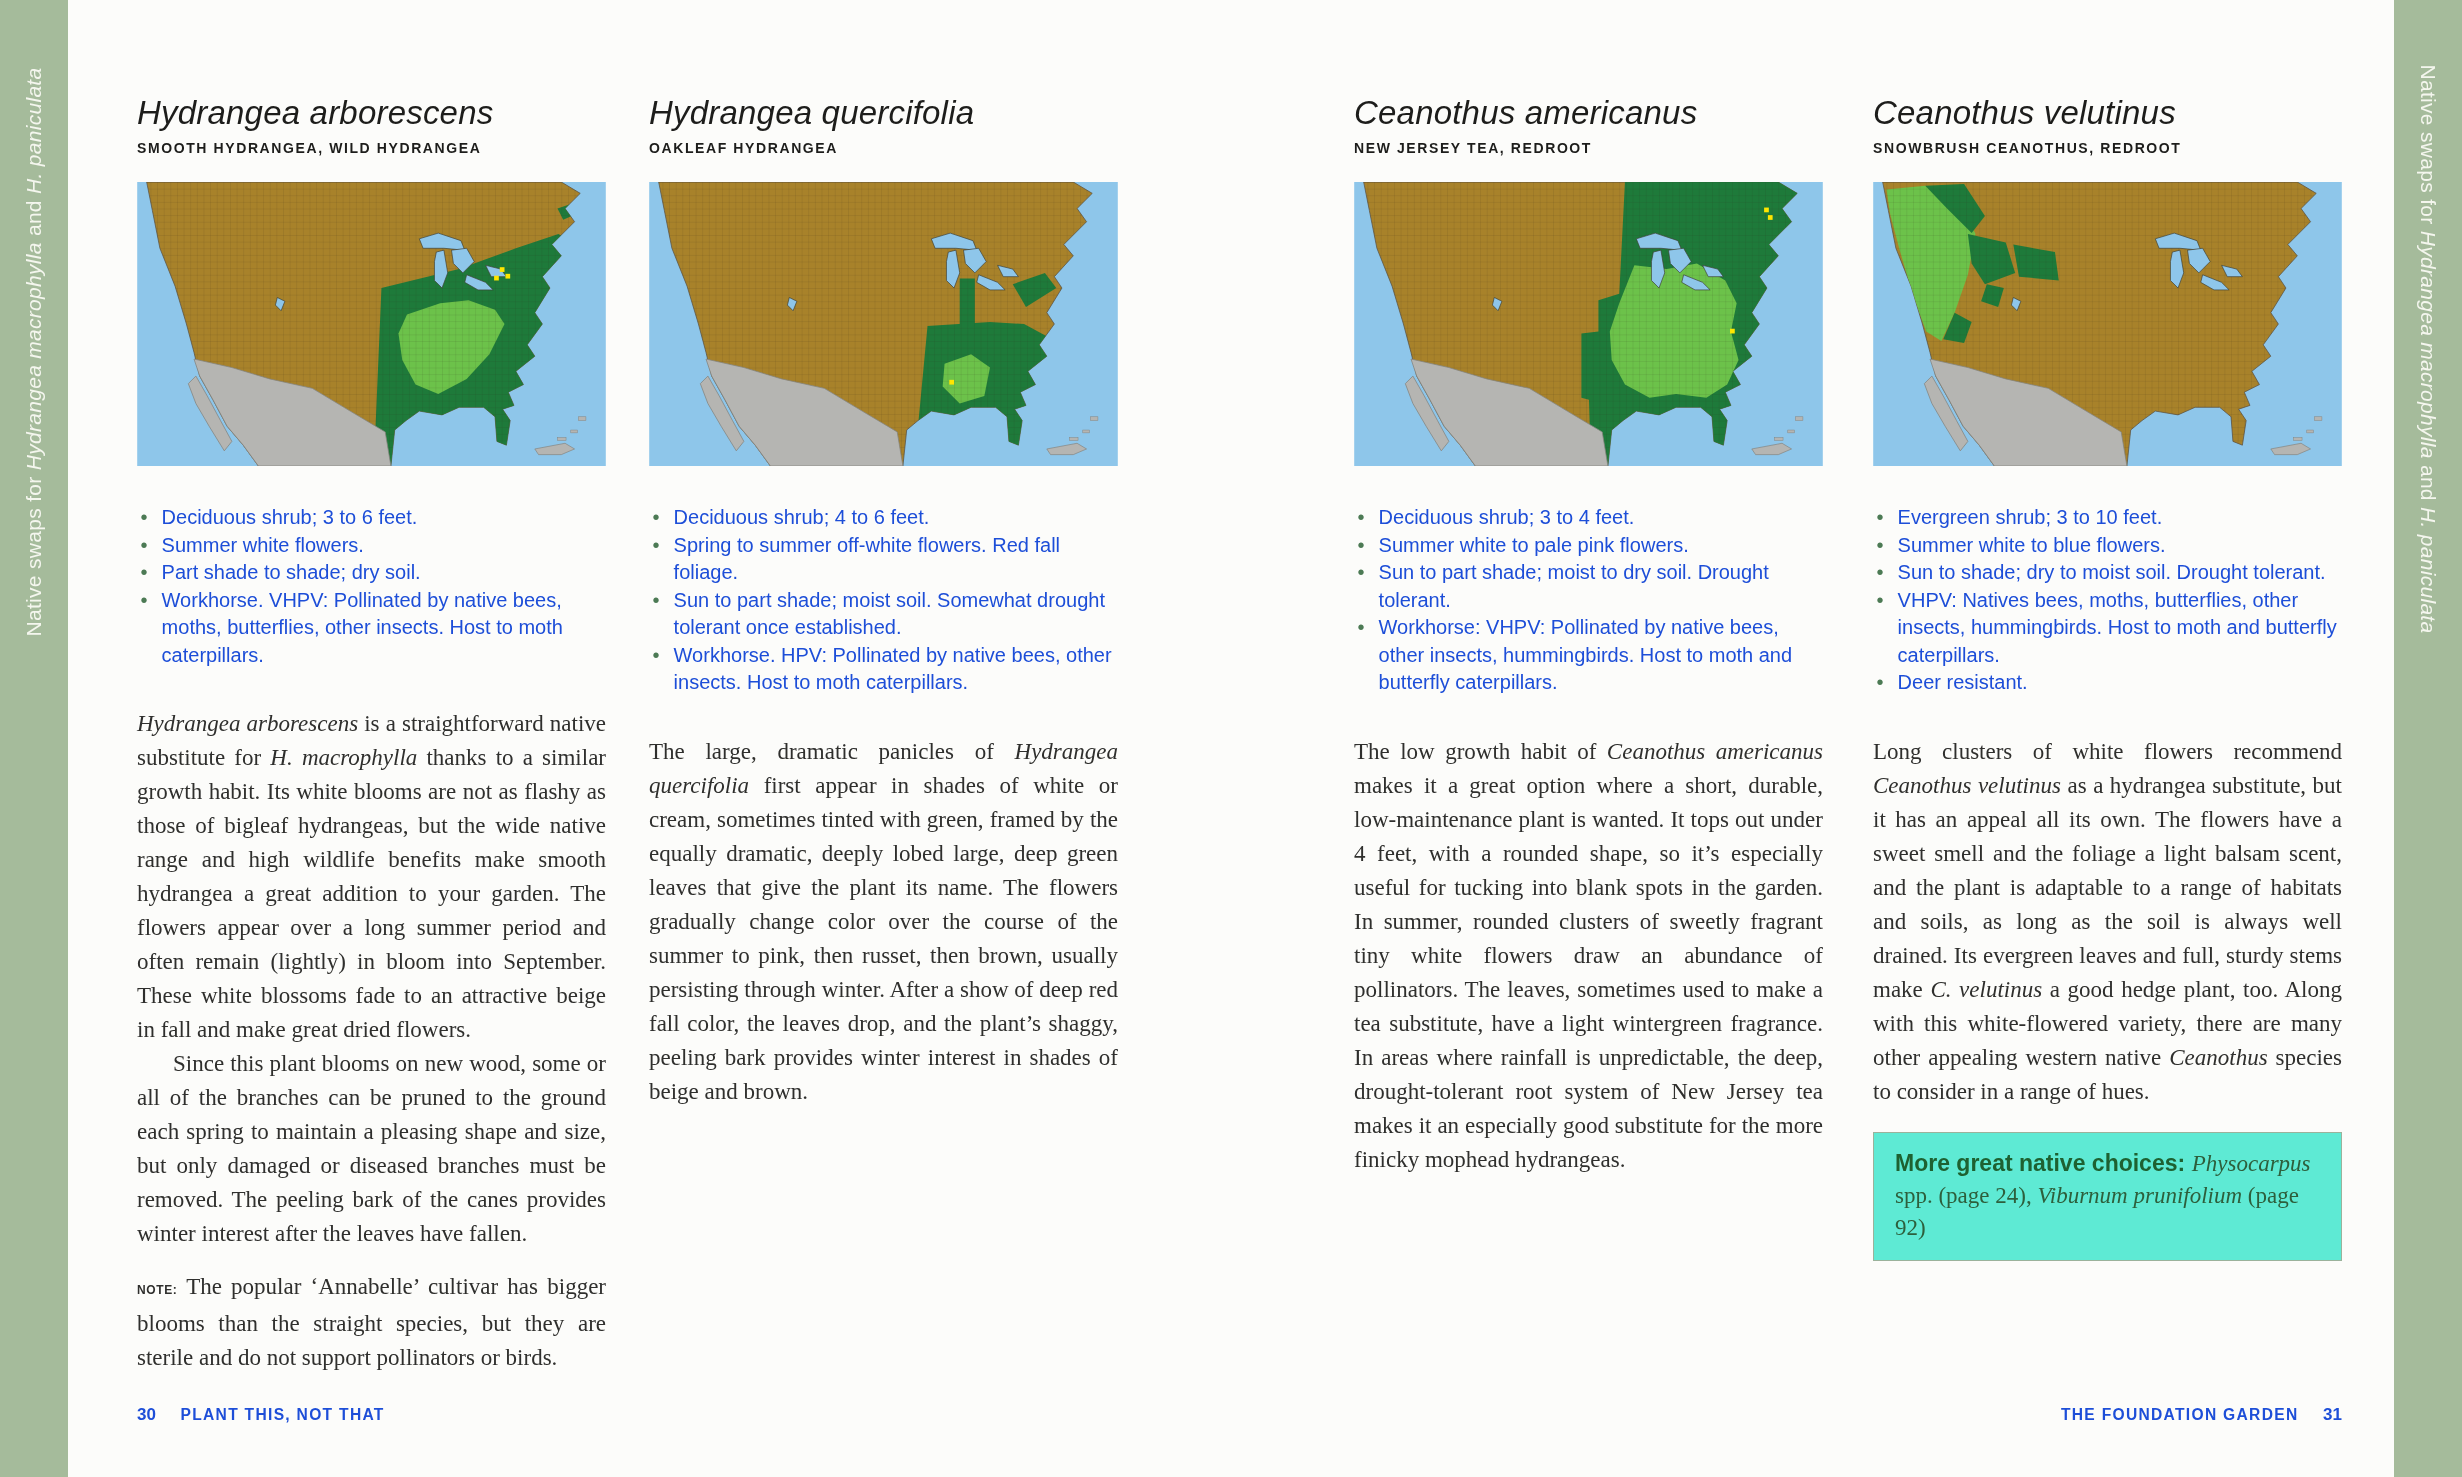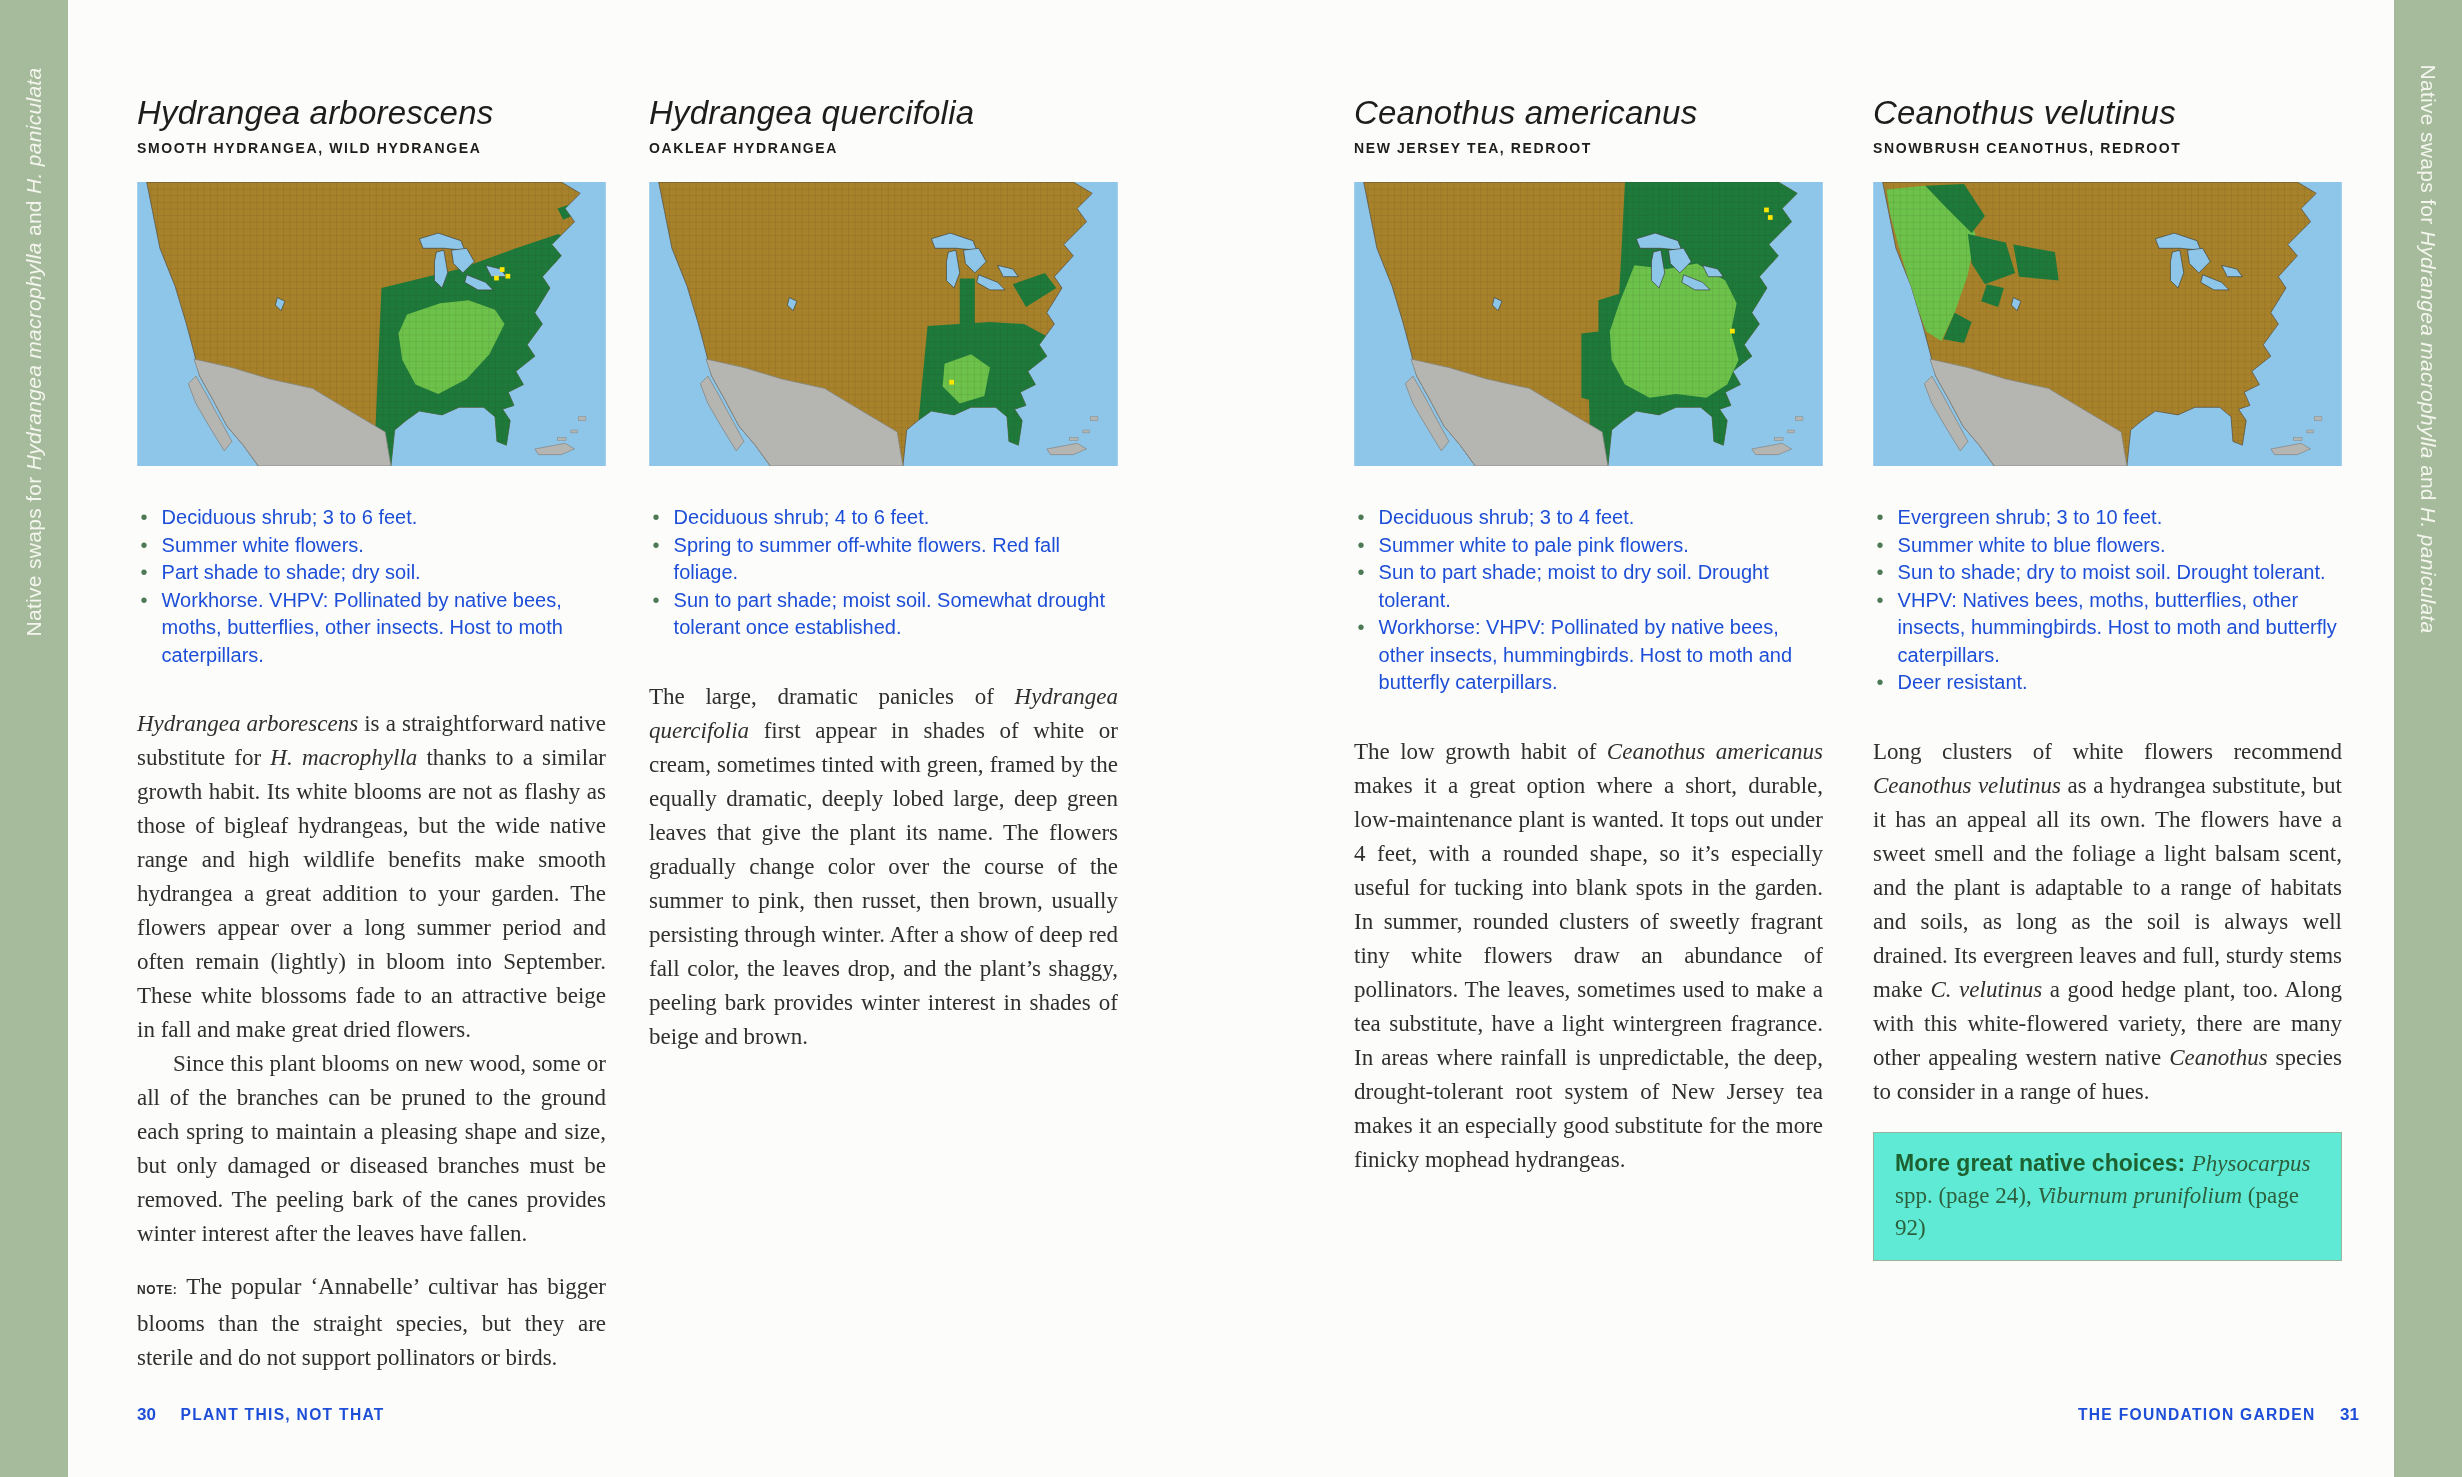--- a/index.html
+++ b/index.html
@@ -86,21 +86,21 @@
   }
   .morebox .label{
     font:700 23px/32px "Liberation Sans",sans-serif;
     color:#1e6131;
     margin-right:6.6px;
   }
 
   
   .footer{position:absolute;top:1405px;color:#1d4ed8;}
   .footer-left{left:137px;}
-  .footer-right{right:103px;text-align:left;}
+  .footer-right{right:120px;text-align:left;}
   .footer .pnum{font:700 17px "Liberation Sans",sans-serif;}
   .footer .ftitle{font:700 15.6px "Liberation Sans",sans-serif;letter-spacing:1.3px;}
   .footer-left .pnum{margin-right:24.6px;}
   .footer-right .pnum{margin-left:24.6px;}
 </style>
 </head>
 <body>
 
 <div class="edge-strip left"></div>
 <div class="edge-strip right"></div>
@@ -186,20 +186,21 @@
       <path d="M420,282 L452,276 L462,282 L448,288 L424,288 Z" fill="#b5b5b2" stroke="#83837e" stroke-width="0.7"></path>
       <rect x="466" y="248" width="8" height="4" fill="#b5b5b2" stroke="#83837e" stroke-width="0.5"></rect>
       <rect x="458" y="262" width="7" height="3" fill="#b5b5b2" stroke="#83837e" stroke-width="0.5"></rect>
       <rect x="444" y="270" width="9" height="3" fill="#b5b5b2" stroke="#83837e" stroke-width="0.5"></rect>
       <rect x="317" y="209" width="5" height="5" fill="#ffe600"></rect>
     </svg>
   <ul class="traits">
       <li>Deciduous shrub; 4 to 6 feet.</li>
       <li>Spring to summer off-white flowers. Red fall foliage.</li>
       <li>Sun to part shade; moist soil. Somewhat drought tolerant once established.</li>
+      <li>Workhorse. HPV: Pollinated by native bees, other insects. Host to moth caterpillars.</li>
     </ul>
   <p class="para"><span>The large, dramatic panicles of </span><span class="it">Hydrangea quercifolia</span><span> first appear in shades of white or cream, sometimes tinted with green, framed by the equally dramatic, deeply lobed large, deep green leaves that give the plant its name. The flowers gradually change color over the course of the summer to pink, then russet, then brown, usually persisting through winter. After a show of deep red fall color, the leaves drop, and the plant’s shaggy, peeling bark provides winter interest in shades of beige and brown.</span></p>
 </section>
 
 <section class="col c2">
   <h2 class="species">Ceanothus americanus</h2>
   <div class="common">NEW JERSEY TEA, REDROOT</div>
   <svg class="map" viewBox="0 0 495 300">
       <defs>
     <clipPath id="clip2">

